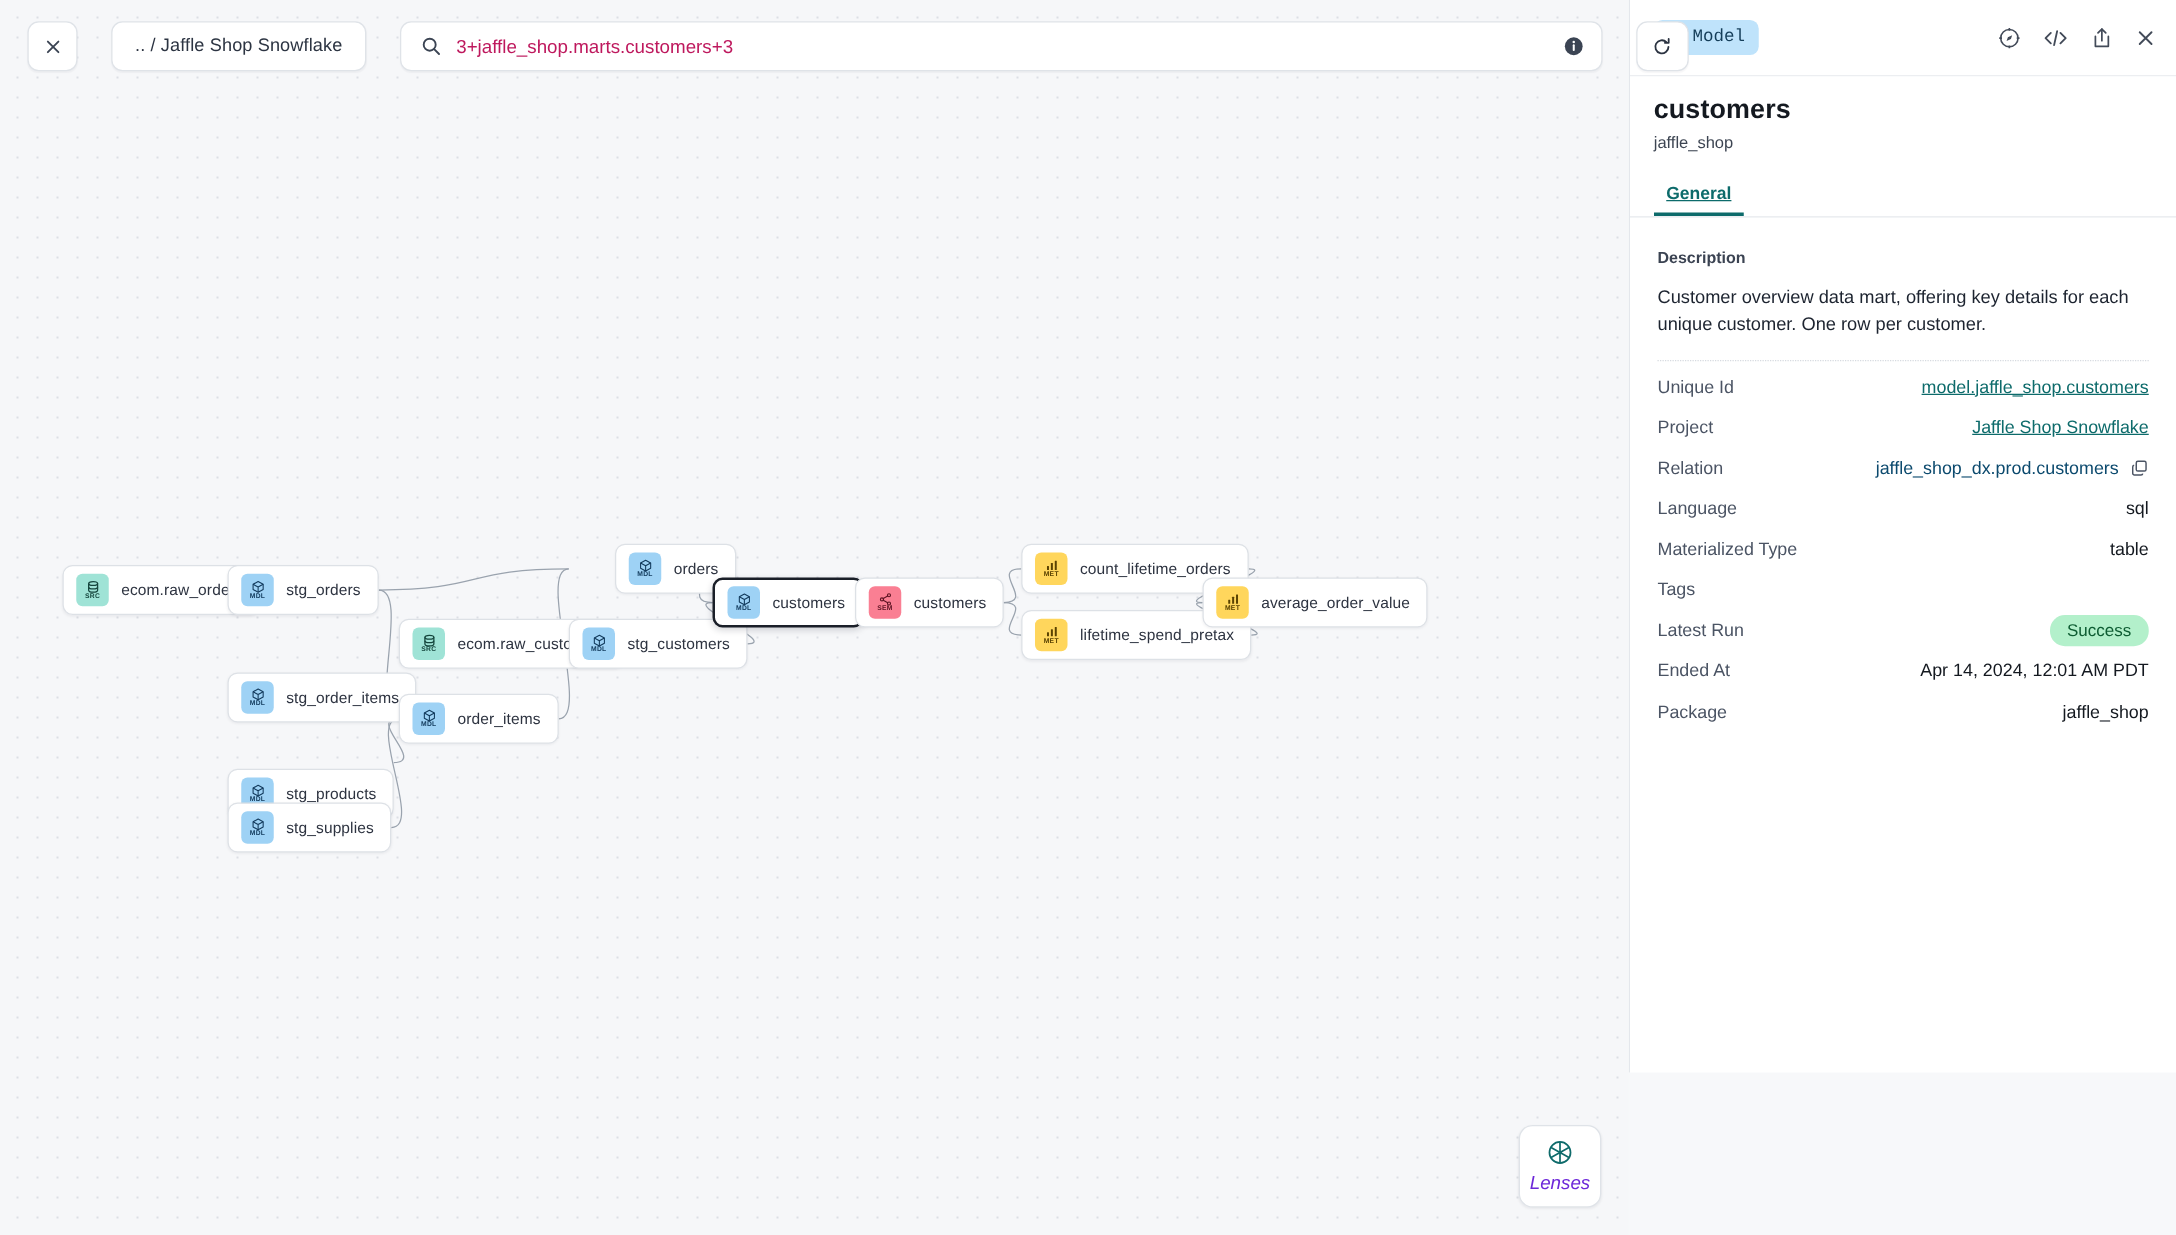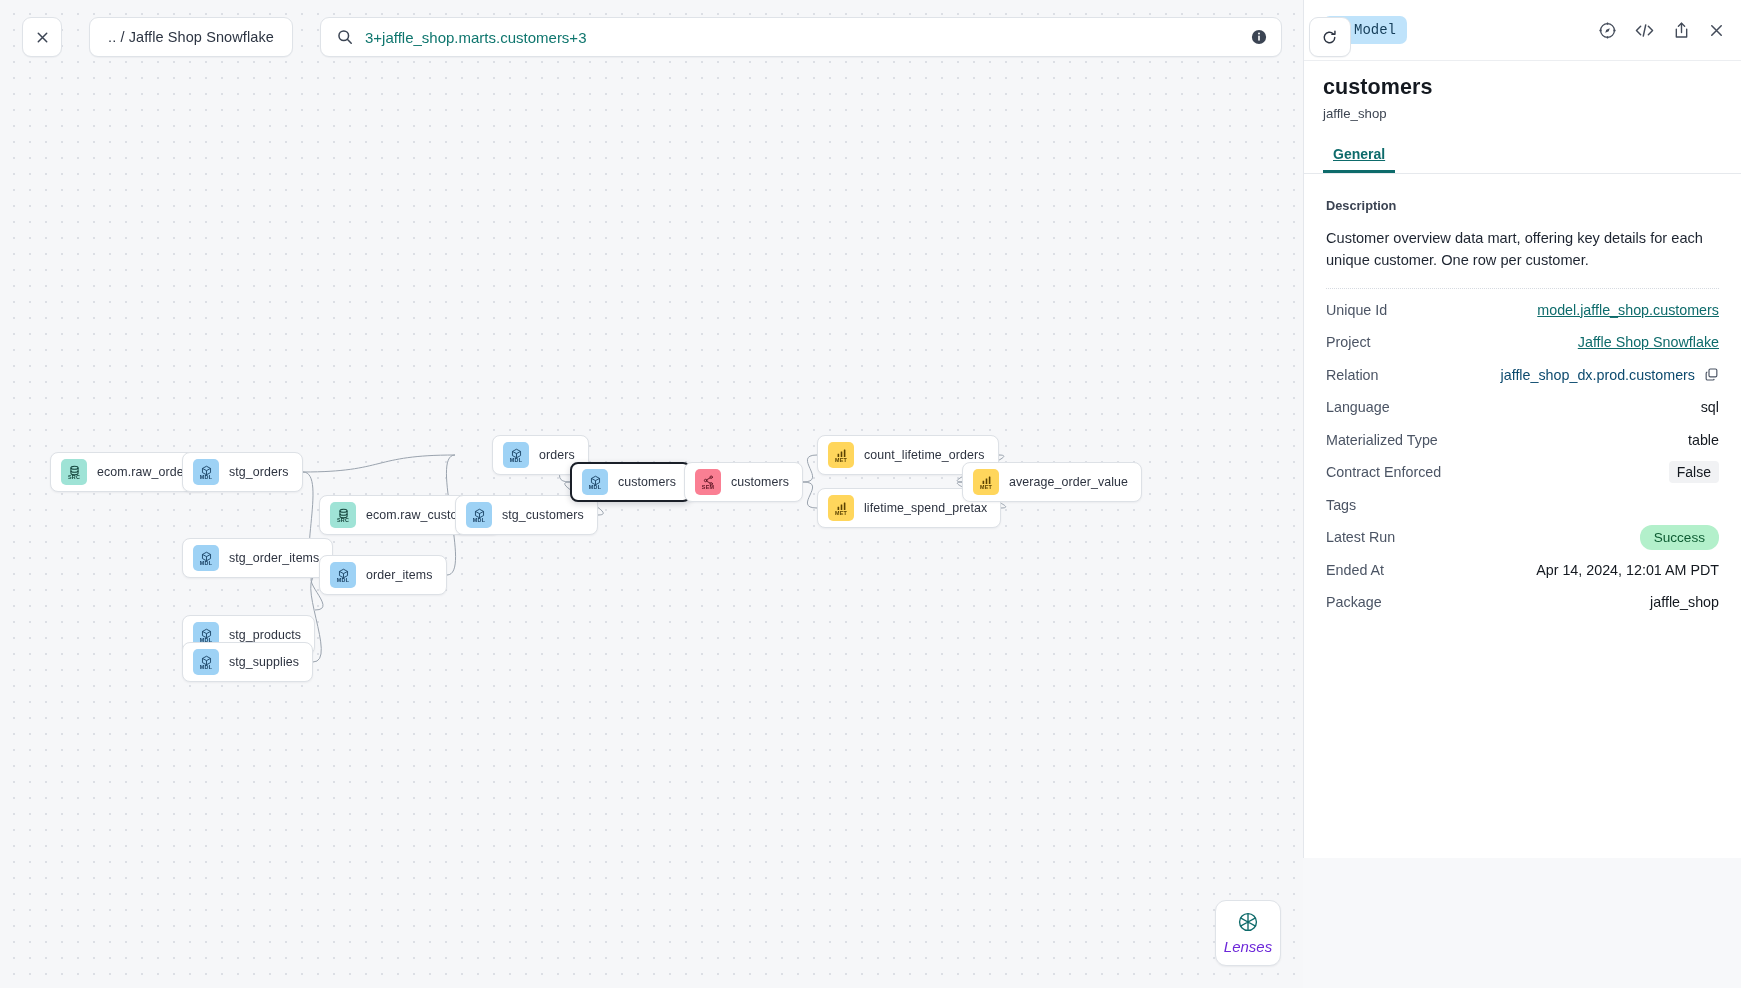--- a/index.html
+++ b/index.html
@@ -40,21 +40,21 @@
     padding: 0 18px; font-size: 14.5px; color: #2c3442; letter-spacing:.1px;
     white-space: nowrap;
   }
   #search-wrap {
     background: #fff; border: 1px solid #dfe3e8; border-radius: 9px;
     height: 40px; width: 962px; display: flex; align-items: center;
     padding: 0 14px 0 16px; gap: 12px;
     box-shadow: 0 1px 1px rgba(16,24,40,.04);
   }
   #search-input {
-    border: none; outline: none; flex: 1; font-size: 15px; color: #0f766e;
+    border: none; outline: none; flex: 1; font-size: 15px; color: #be185d;
     font-family: "Liberation Sans", sans-serif; background: transparent;
   }
   #refresh-btn { width: 42px; }
 
   
   #graph { position: absolute; inset: 0; }
   #edges { position: absolute; inset: 0; width: 1303px; height: 988px; pointer-events: none; }
   .node {
     position: absolute; background: #fff;
     border: 1px solid #dde1e6; border-radius: 8px;
@@ -428,26 +428,20 @@
               <div class="v">sql</div>
             </div>
           </div>
           <div class="row">
             <div class="k">Materialized Type</div>
             <div class="v-wrap">
               <div class="v">table</div>
             </div>
           </div>
           <div class="row">
-            <div class="k">Contract Enforced</div>
-            <div class="v-wrap">
-              <div class="chip-false">False</div>
-            </div>
-          </div>
-          <div class="row">
             <div class="k">Tags</div>
             <div class="v-wrap">
               <div class="v"></div>
             </div>
           </div>
           <div class="row">
             <div class="k">Latest Run</div>
             <div class="v-wrap">
               <div class="chip-success">Success</div>
             </div>

